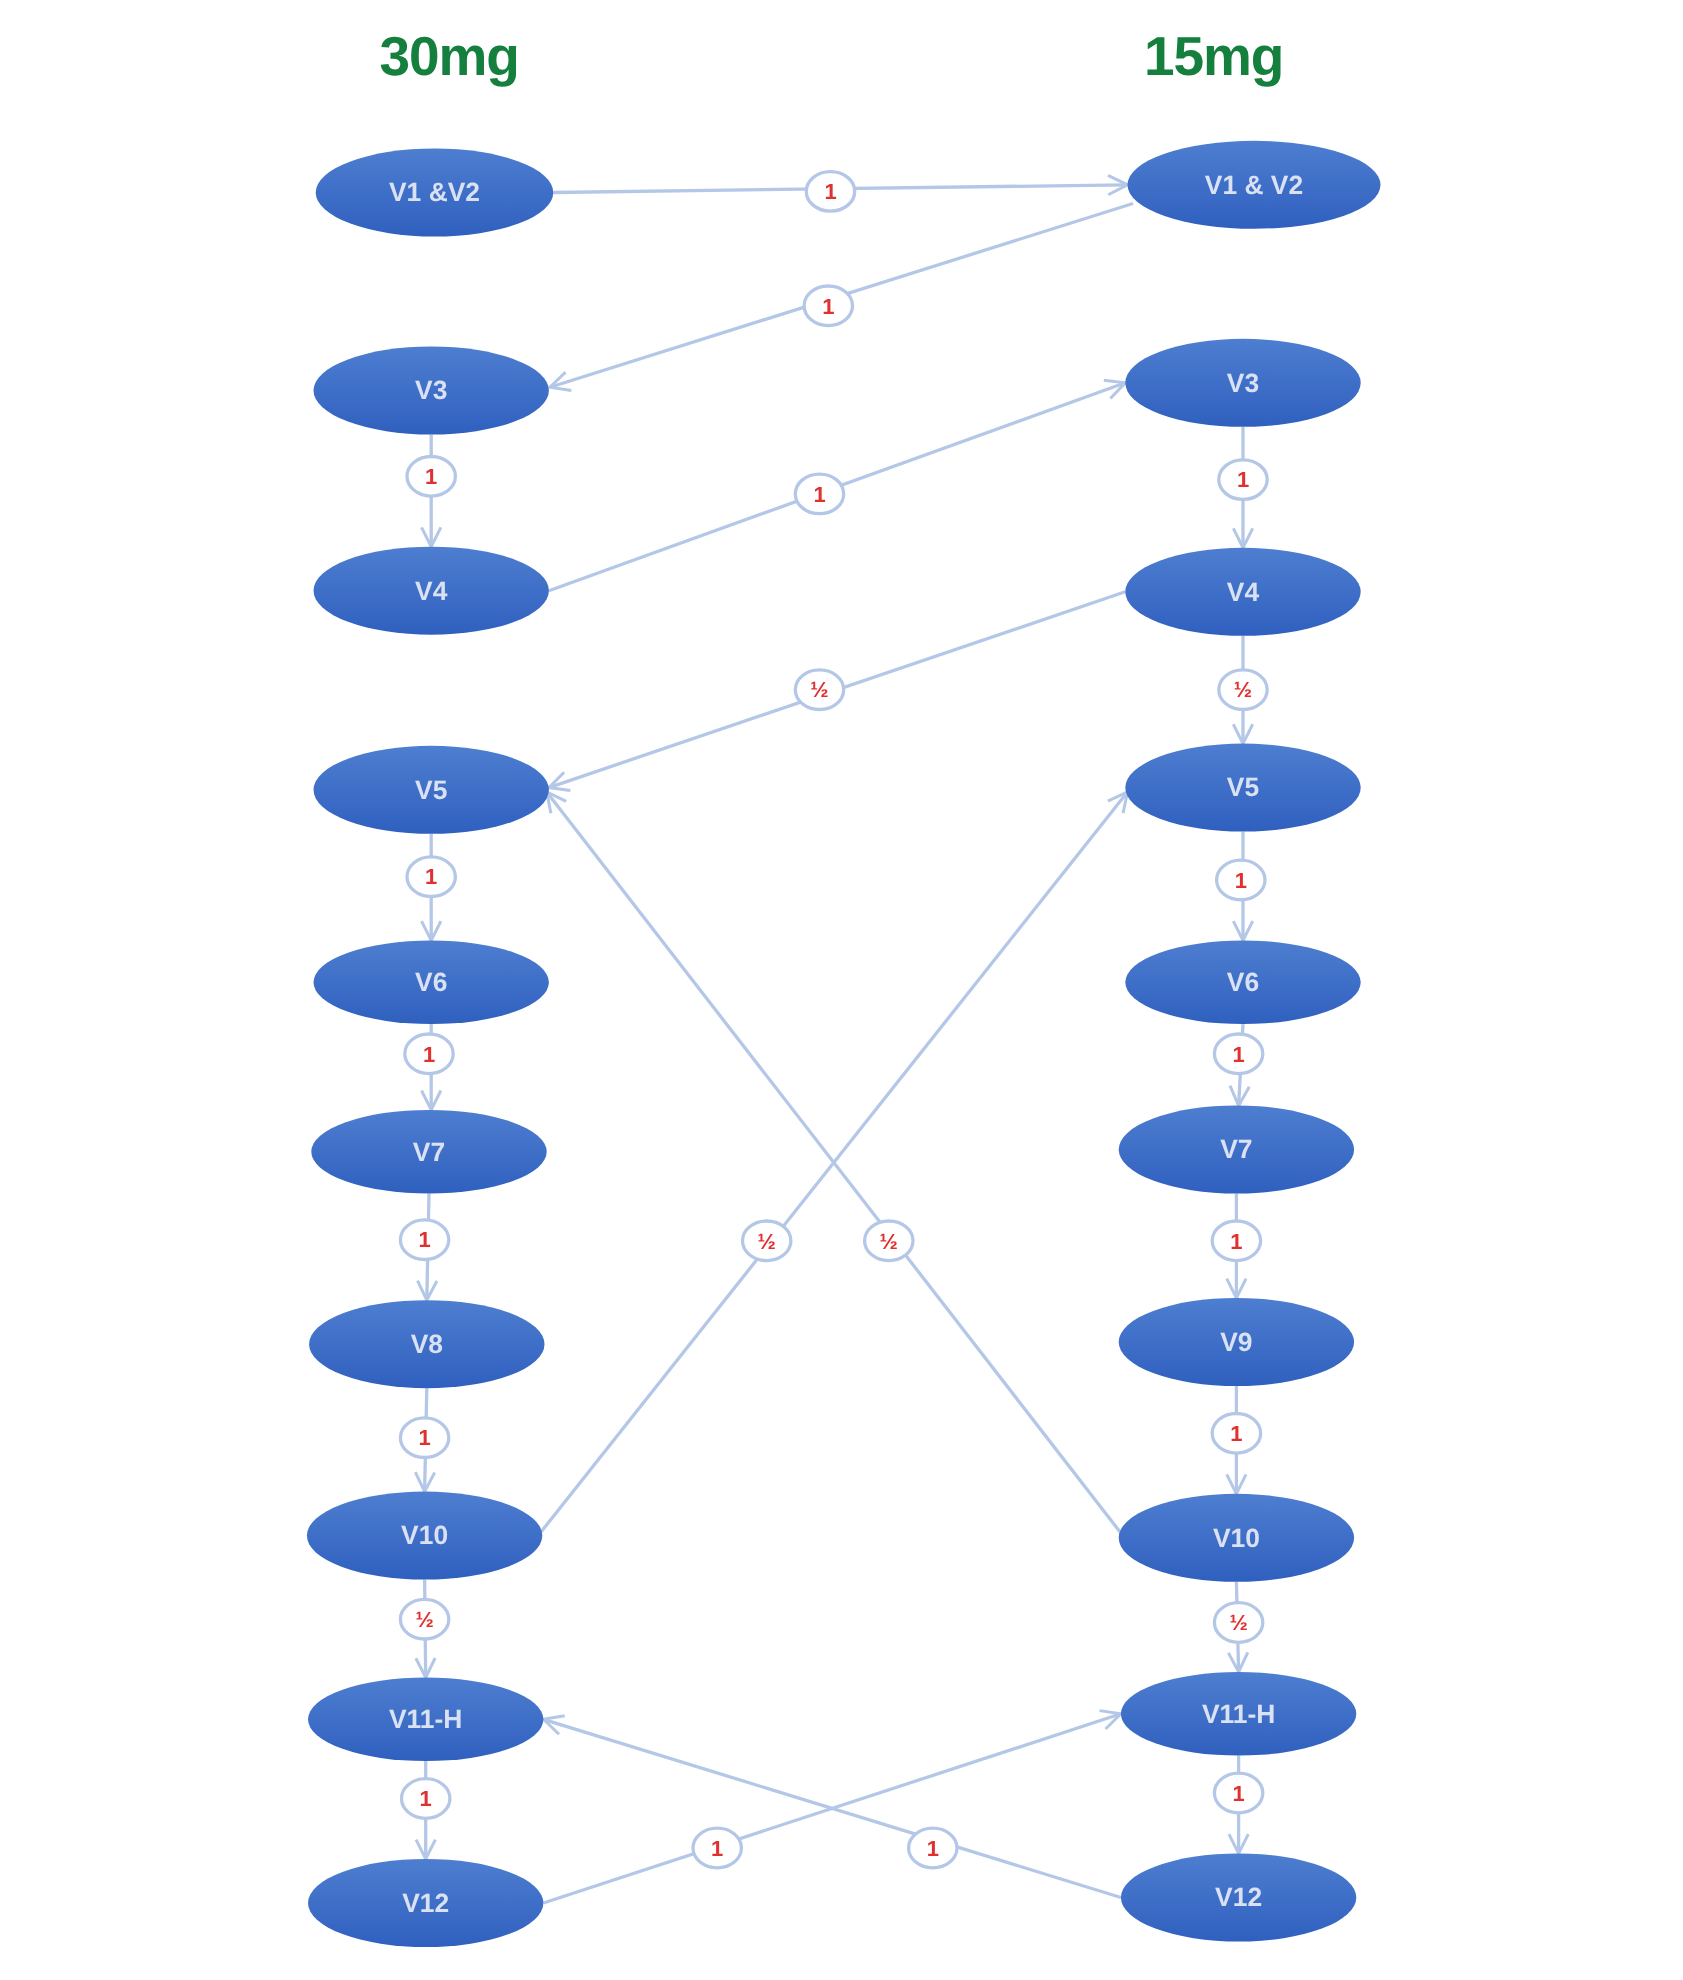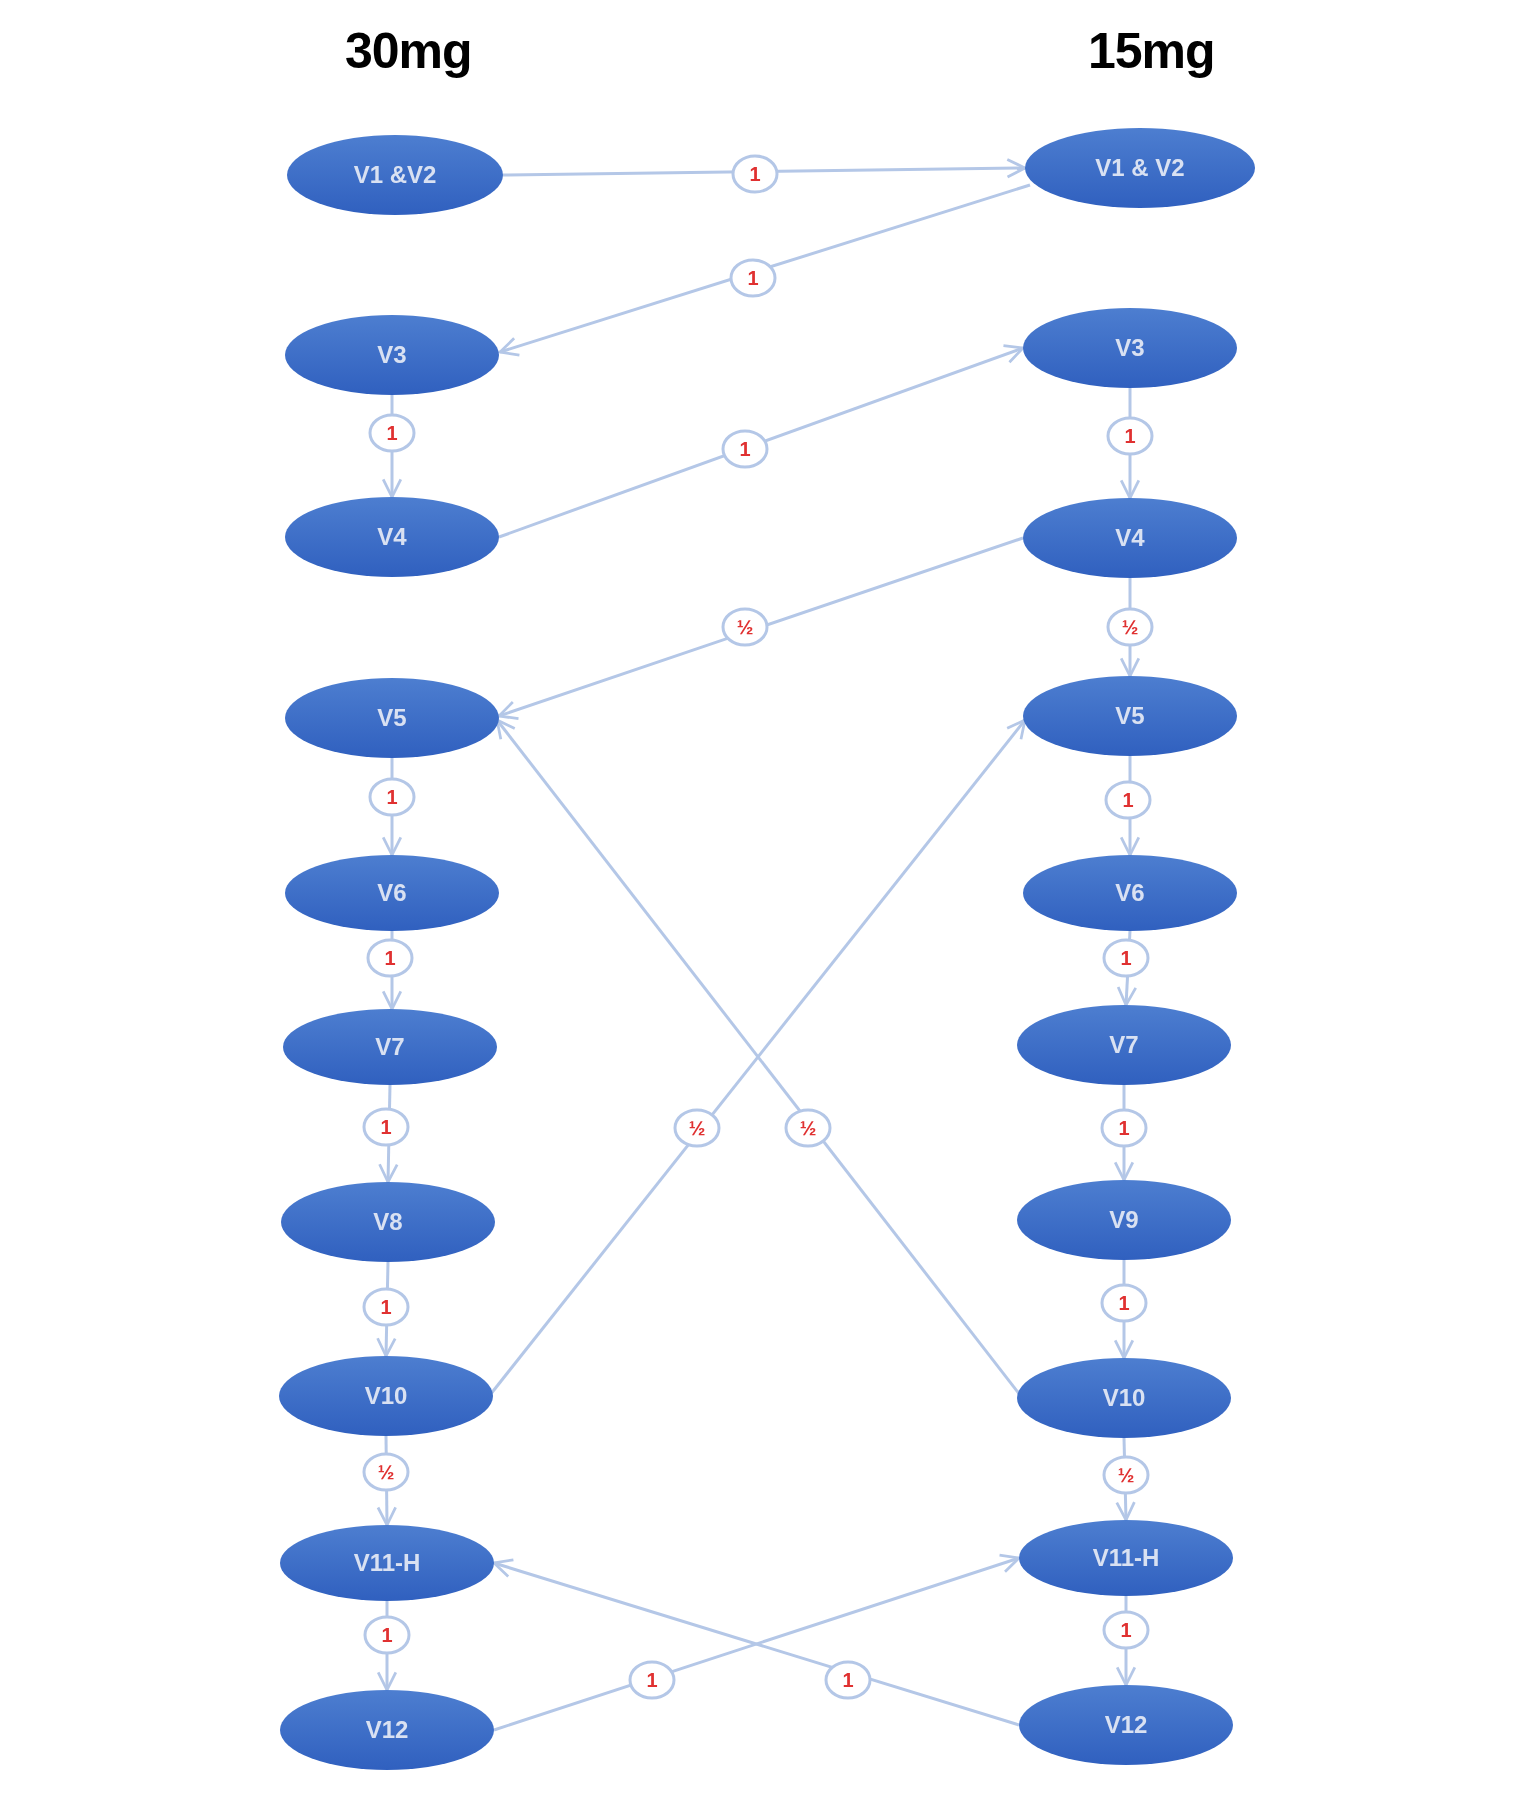--- a/index.html
+++ b/index.html
@@ -1,37 +1,37 @@
 <!DOCTYPE html>
 <html><head>
   <meta charset="utf-8">
   <style>
     html, body { margin: 0; padding: 0; background: #ffffff; }
     body { width: 1530px; height: 1800px; position: relative; overflow: hidden; }
     #diagram { position: absolute; left: 0; top: 0; width: 1530px; height: 1800px; }
     .col-title {
       position: absolute; top: 22px;
       font-family: "Liberation Sans", sans-serif;
-      font-size: 50px; font-weight: bold; color: #000000;
+      font-size: 50px; font-weight: bold; color: #15803d;
       letter-spacing: -1px;
     }
     .node-label {
       font-family: "Liberation Sans", sans-serif;
       font-size: 24px; font-weight: bold; fill: #d9e1f2;
     }
     .edge-label-text {
       font-family: "Liberation Sans", sans-serif;
       font-size: 20px; font-weight: bold; fill: #e03131;
     }
   </style>
 </head>
 <body>
 
 <div class="col-title" style="left:345px;">30mg</div>
-<div class="col-title" style="left:1088px;">15mg</div>
+<div class="col-title" style="left:1040px;">15mg</div>
 
 <svg id="diagram" xmlns="http://www.w3.org/2000/svg" viewBox="0 0 1530 1800">
   <defs>
     <linearGradient id="nodeGrad" x1="0" y1="0" x2="0" y2="1">
       <stop offset="0" stop-color="#4d7ed0"></stop>
       <stop offset="1" stop-color="#3060bf"></stop>
     </linearGradient>
     <marker id="arrowOpen" viewBox="0 0 20 20" refX="18" refY="10" markerWidth="22" markerHeight="22" markerUnits="userSpaceOnUse" orient="auto">
       <path d="M2,2 L18,10 L2,18" fill="none" stroke="#b4c7e7" stroke-width="2.5"></path>
     </marker>

